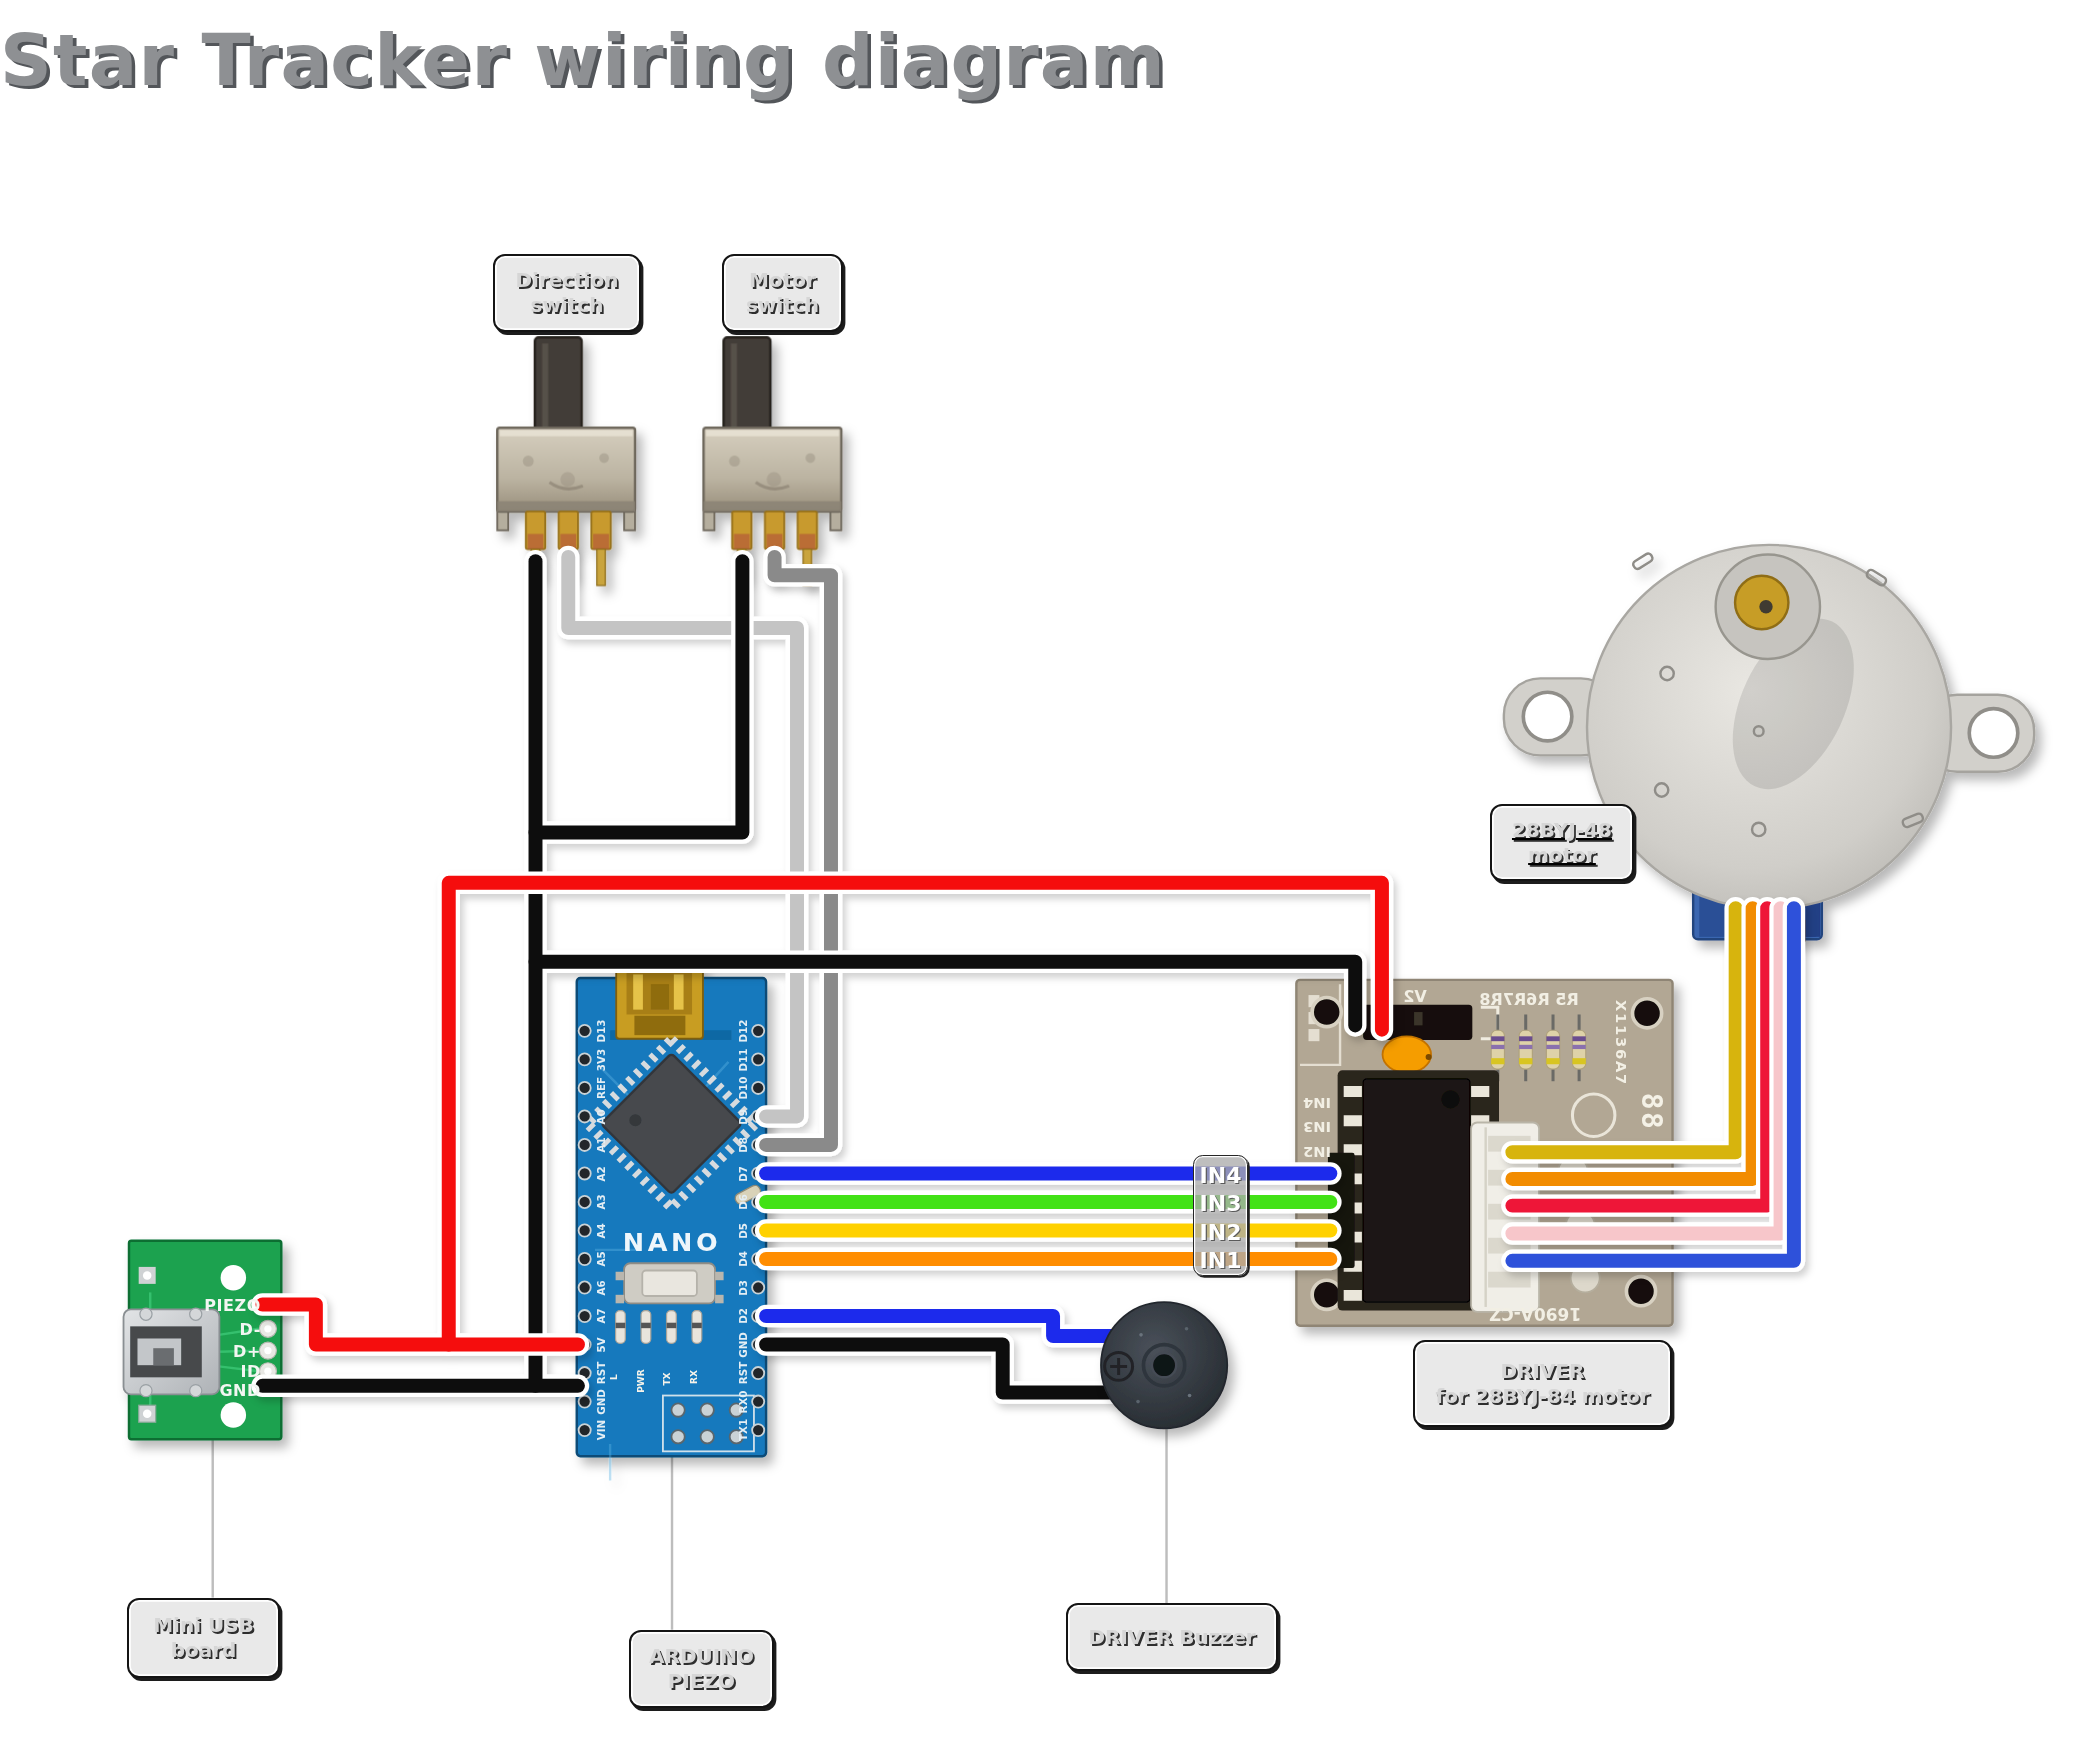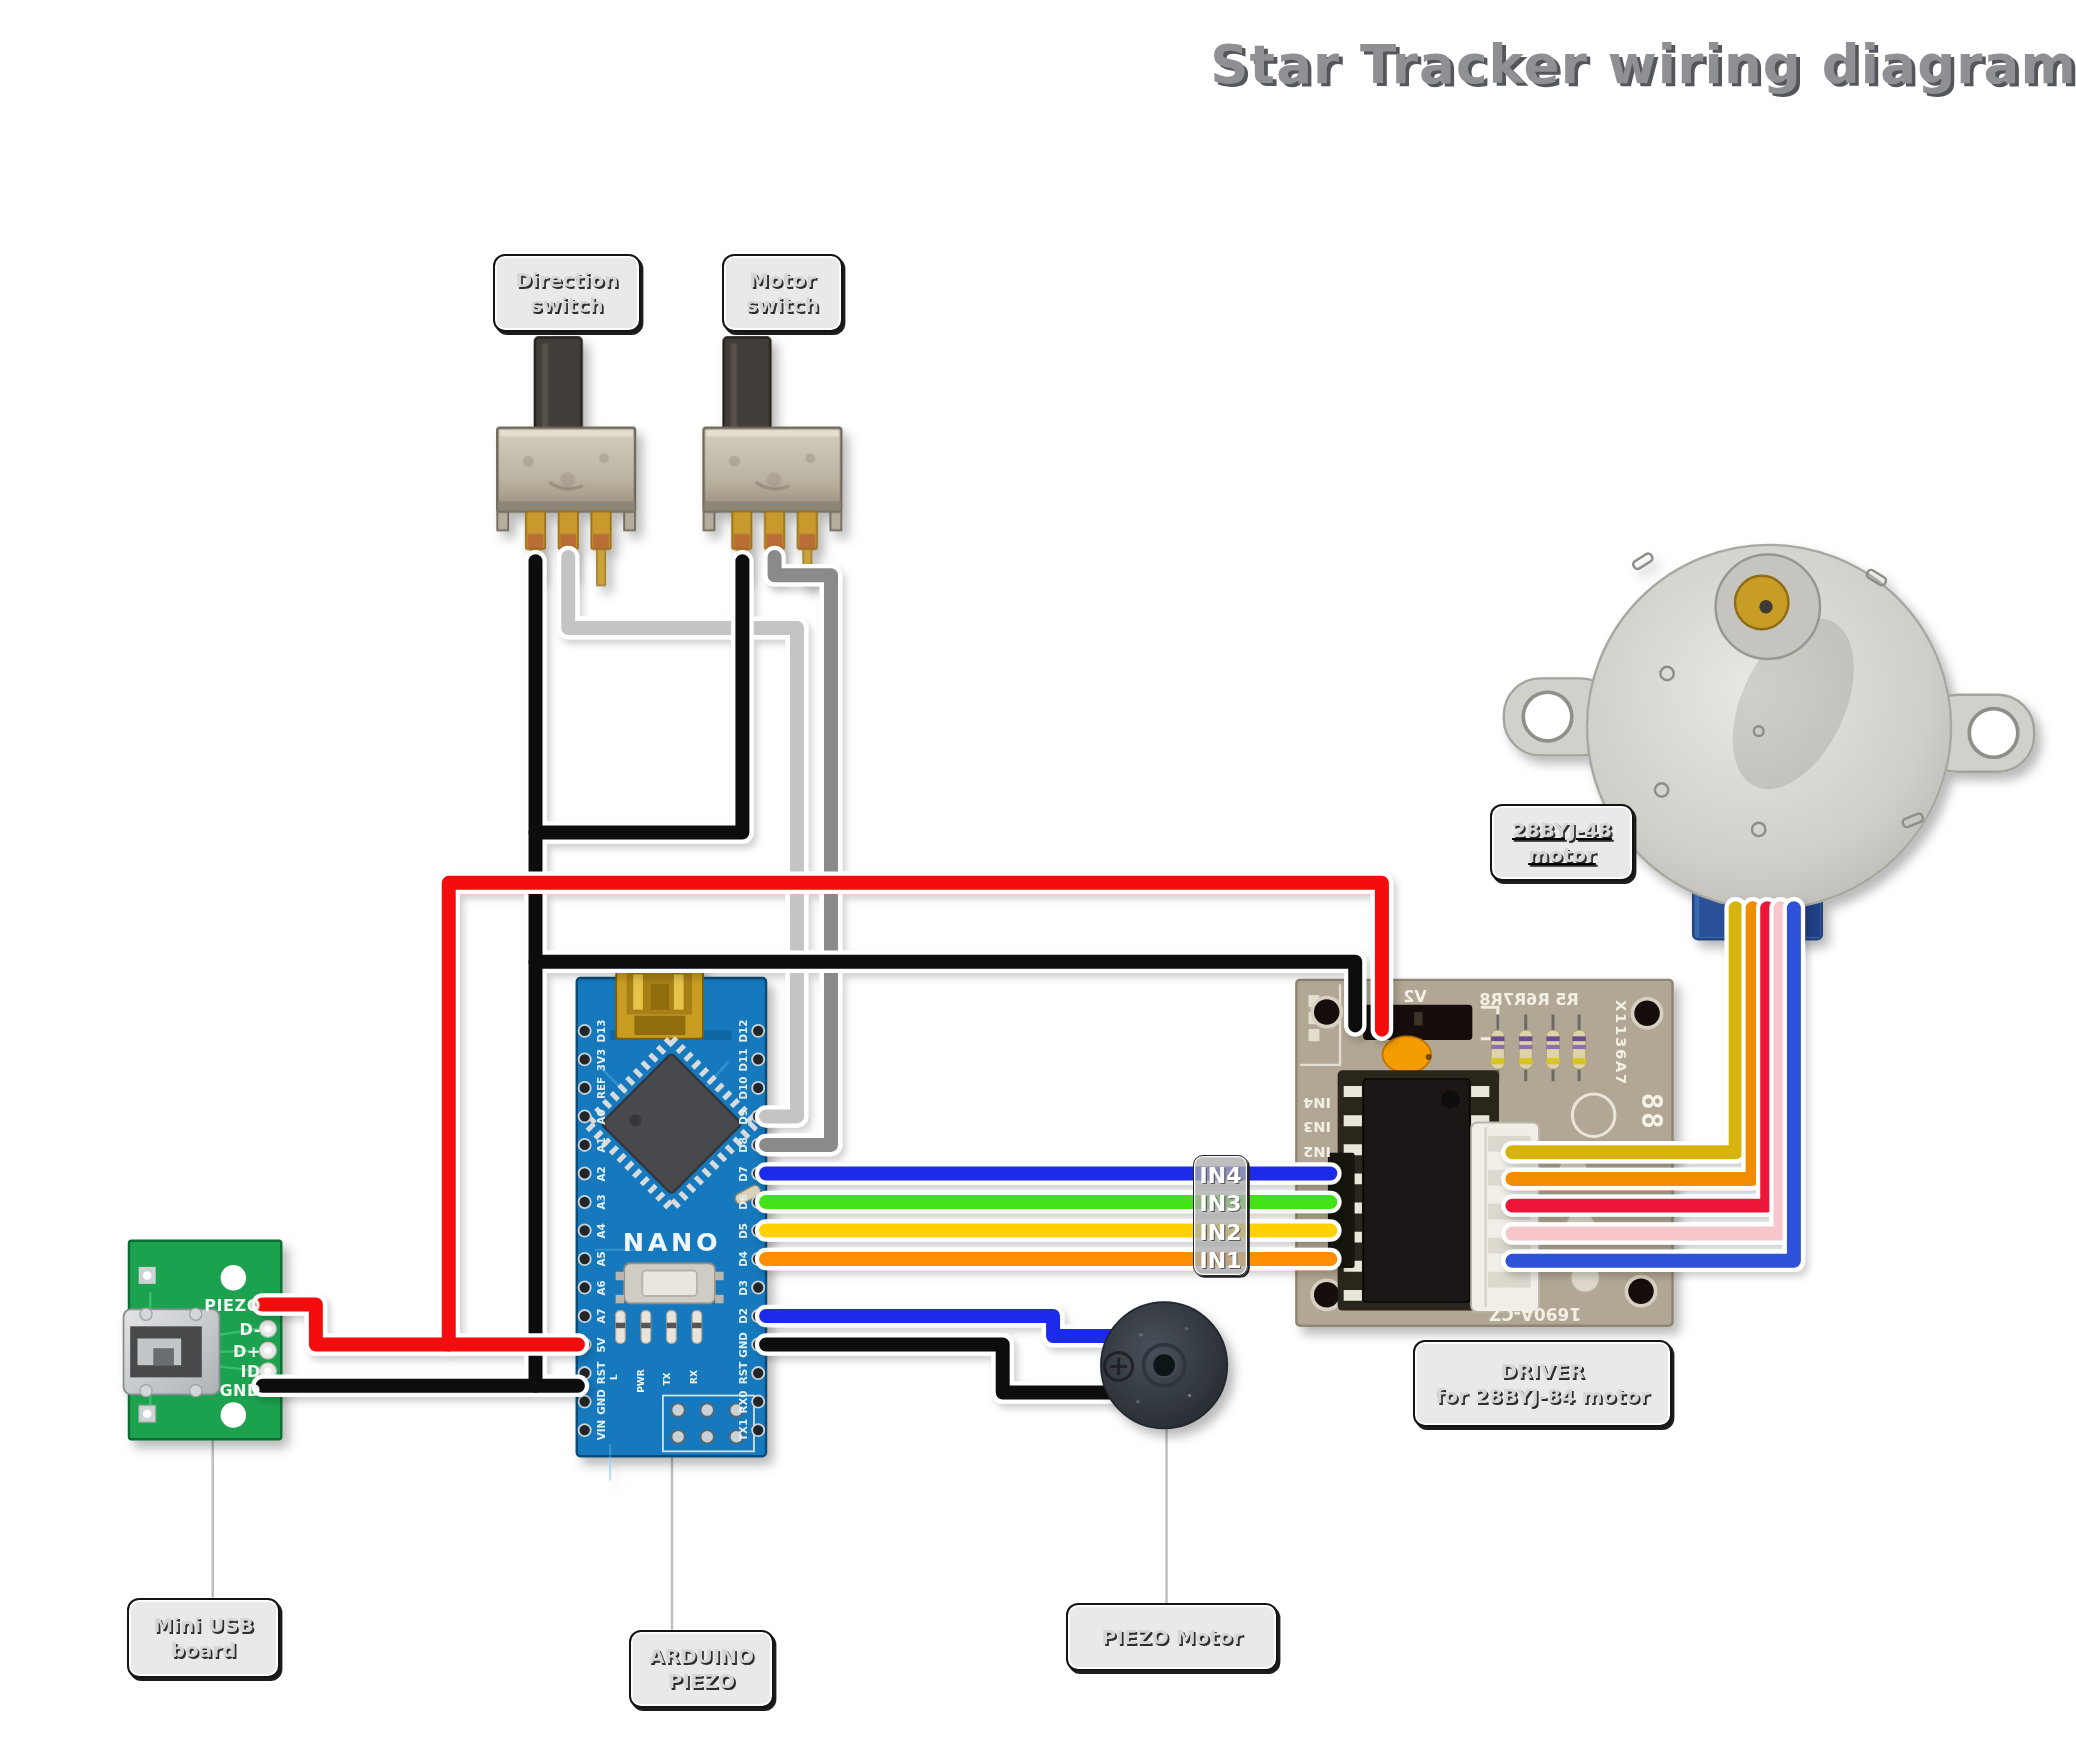--- a/index.html
+++ b/index.html
@@ -1,21 +1,21 @@
 <!DOCTYPE html>
 <html style="font-size:9.7px"><head>
 <meta charset="utf-8">
 <style>
   html,body{margin:0;padding:0;background:#fff;}
   #stage{position:relative;width:2077px;height:1762px;background:#ffffff;
          font-family:"DejaVu Sans",sans-serif;overflow:hidden;}
   #art{position:absolute;left:0;top:0;}
-  .title{position:absolute;left:0;right:0;top:18px;text-align:right;
-         font-size:53px;font-weight:800;letter-spacing:1.2px;color:#8e9093;
-         text-shadow:3.6px 3px 0.6px #53565a;margin-top:16px;}
+  .title{position:absolute;left:0;right:0;top:18px;text-align:left;
+         font-size:72px;font-weight:800;letter-spacing:1.2px;color:#8e9093;
+         text-shadow:3.6px 3px 0.6px #53565a;}
   .tag{position:absolute;background:#e9e9e9;border:2.4px solid #141414;border-radius:12px;
        box-shadow:2.4px 3px 0 0 #1c1c1c, inset 0 0 0 1.8px #ffffff;
        display:flex;align-items:center;justify-content:center;}
   .tag span{white-space:pre-line;text-align:center;font-weight:bold;font-size:20px;
        line-height:1.25;color:#d6d6d6;text-shadow:1.8px 1.8px 0.6px #2e2e2e;}
   .pinlab{position:absolute;font-weight:bold;font-size:10.3px;color:#e4eef4;
        transform:translate(-50%,-50%) rotate(-90deg);white-space:nowrap;}
   .usbpin{position:absolute;font-weight:bold;font-size:16px;color:#f2f6f2;
        letter-spacing:0.6px;transform:translate(-100%,-50%);white-space:nowrap;}
   .nano-text{position:absolute;color:#eef6fb;font-weight:800;font-size:25.5px;
@@ -380,21 +380,21 @@
     </div>
 <div class="tag" style="left:127px;top:1598px;width:149px;height:76px;">
   <span>Mini USB
 board</span>
     </div>
 <div class="tag" style="left:629px;top:1630px;width:141px;height:74px;">
   <span>ARDUINO
 PIEZO</span>
     </div>
 <div class="tag" style="left:1066px;top:1603px;width:208px;height:64px;">
-  <span>PIEZO Motor</span>
+  <span>DRIVER Buzzer</span>
     </div>
 
 <div class="badge" id="in-badge">
       <span class="badge-item" style="top: 19px;">IN4</span>
       <span class="badge-item" style="top: 47px;">IN3</span>
       <span class="badge-item" style="top: 76px;">IN2</span>
       <span class="badge-item" style="top: 104px;">IN1</span>
     </div>
 
 <div class="nano-text" style="left:672px;top:1242px;">NANO</div>

